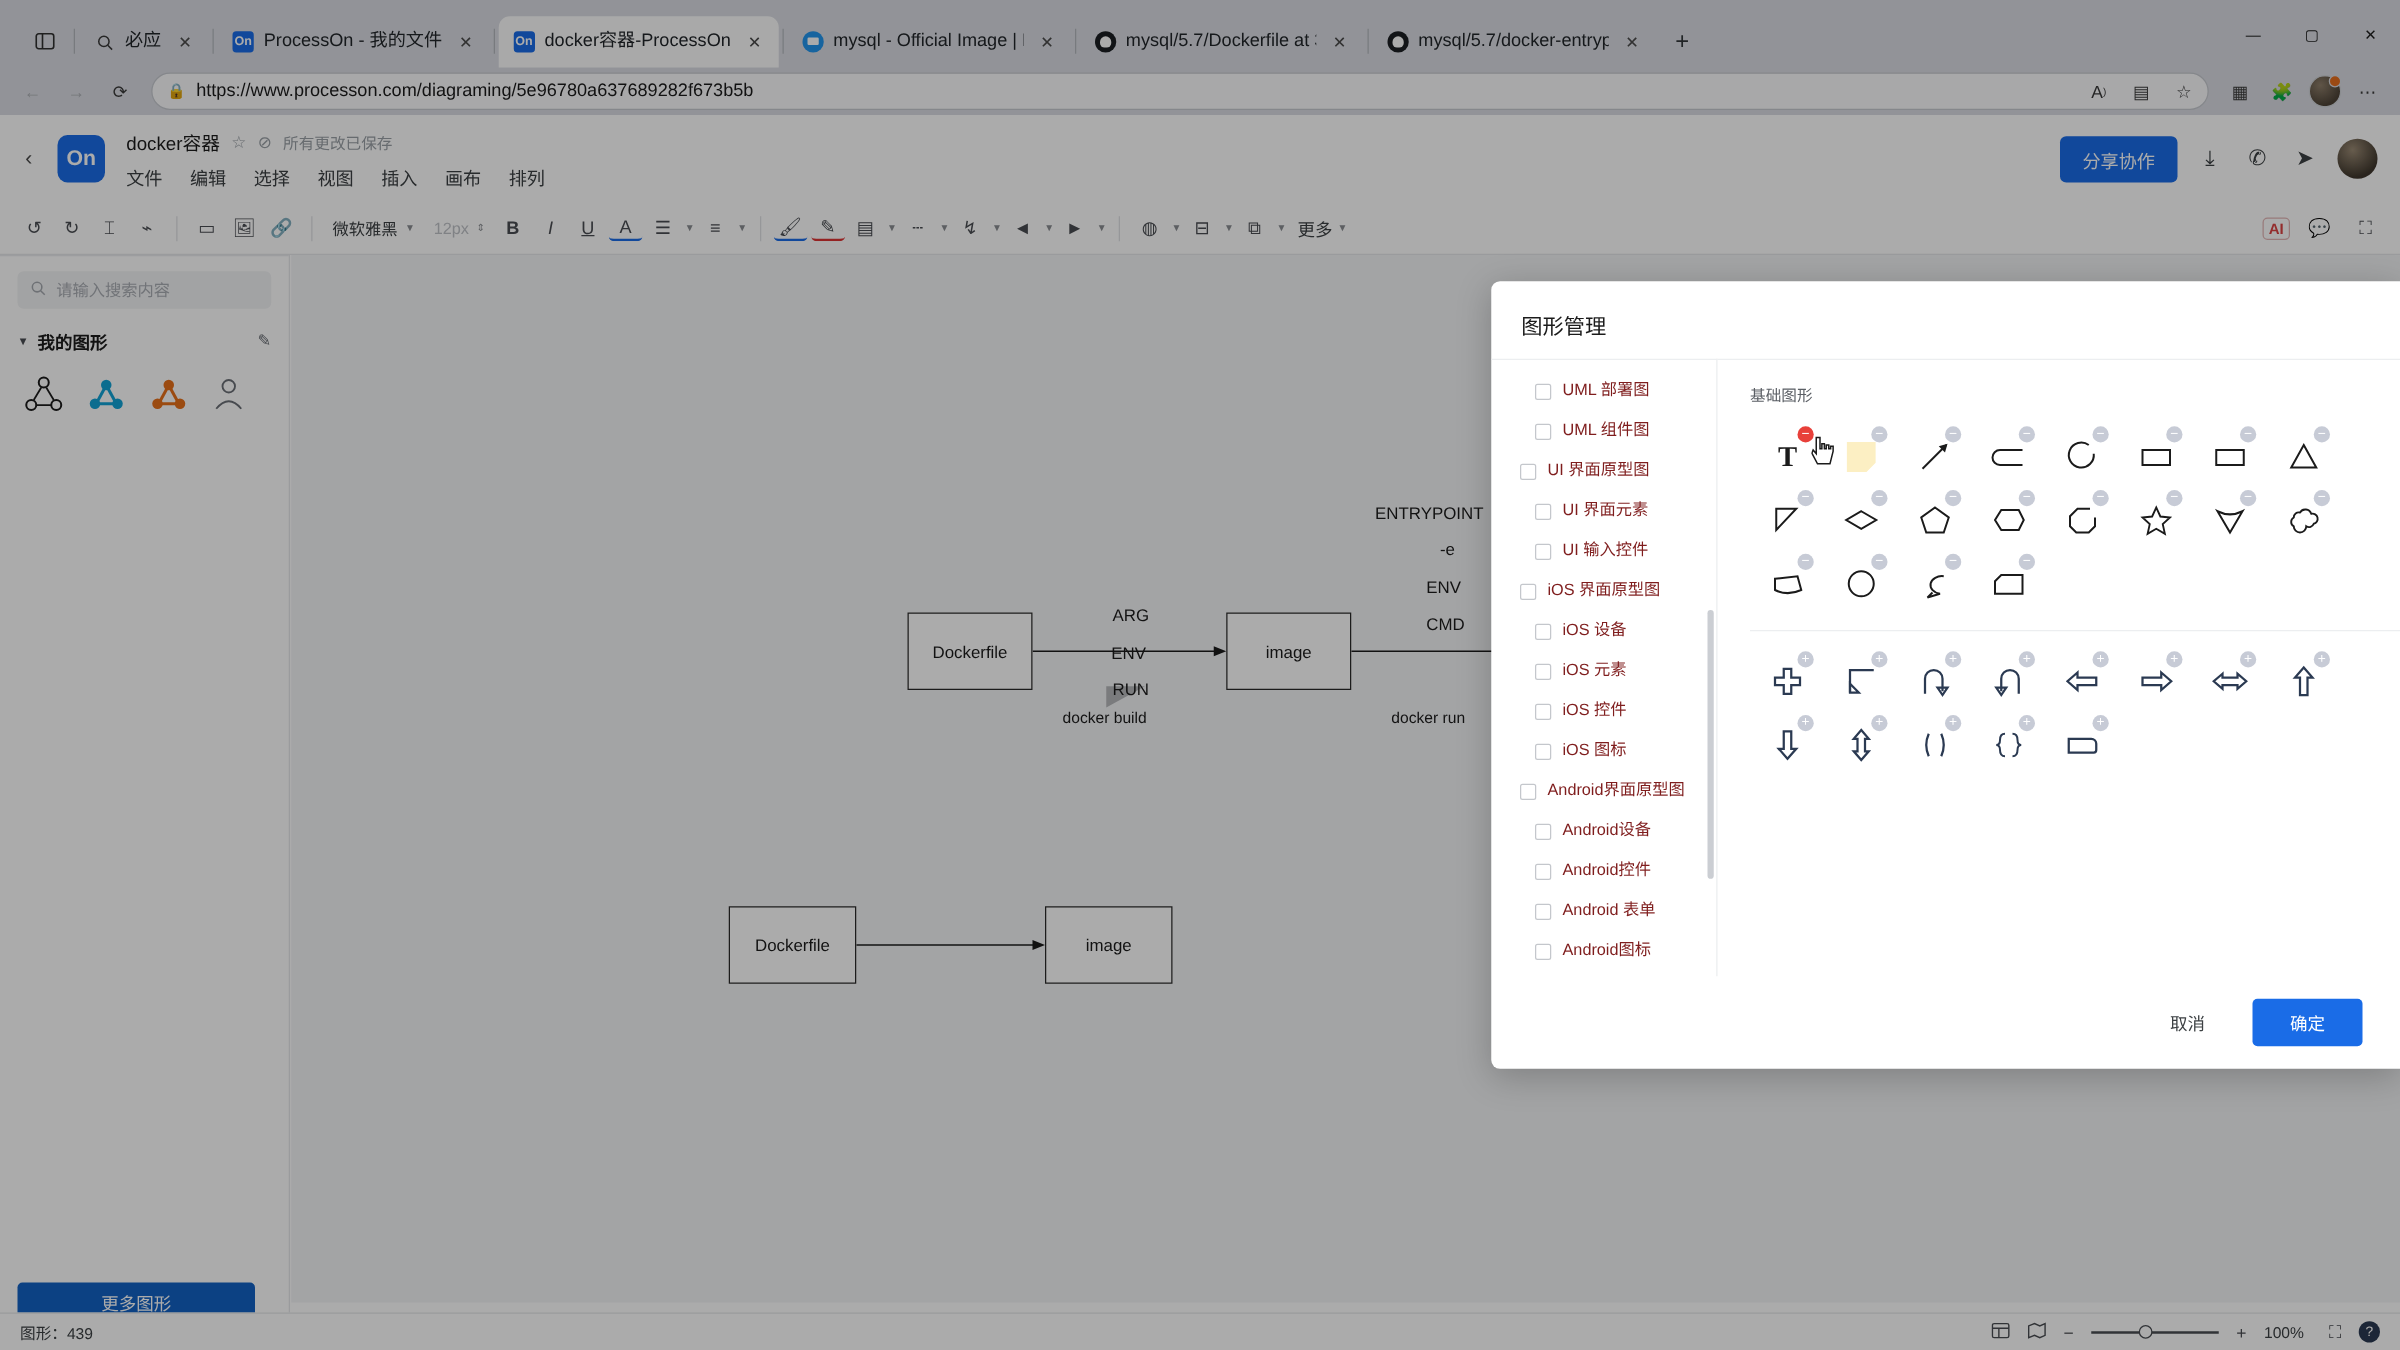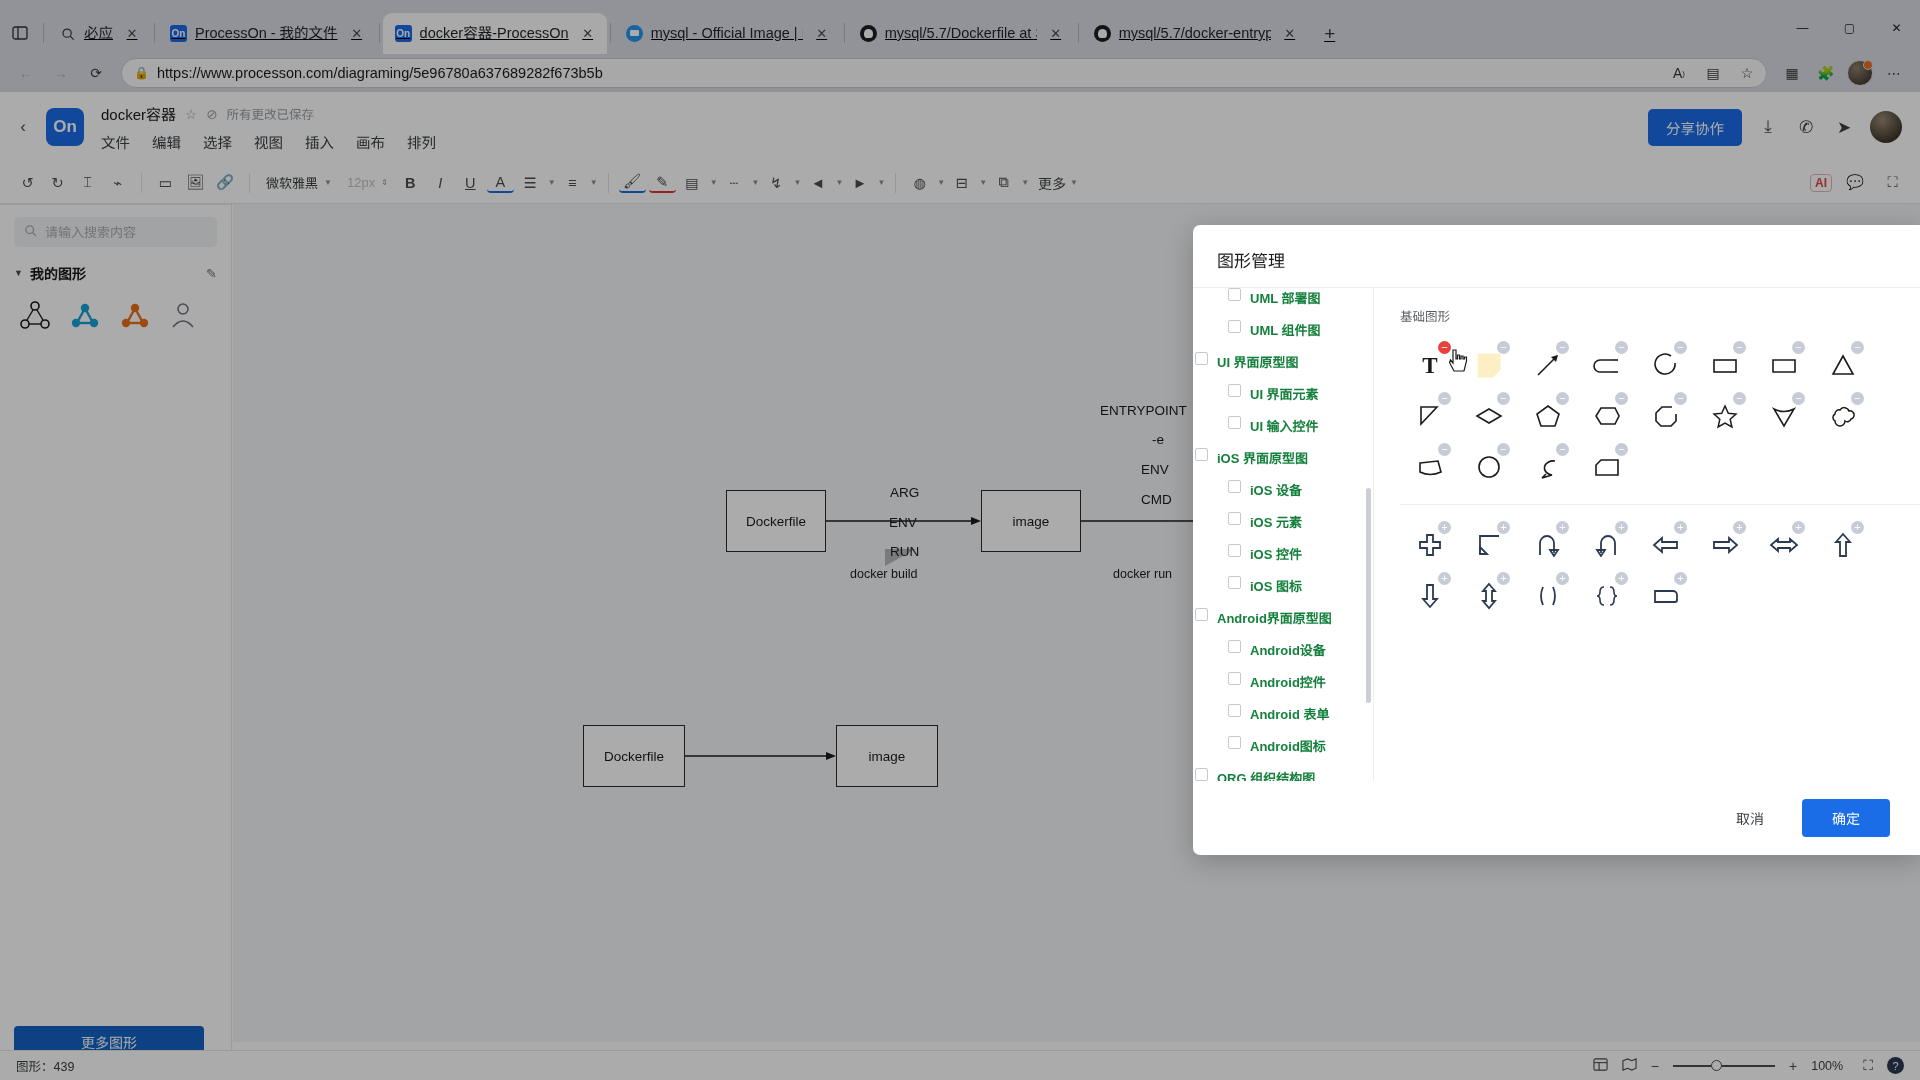--- a/index.html
+++ b/index.html
@@ -12,21 +12,21 @@
   }
   .screen { position: relative; width: 1920px; height: 1080px; background: #fff; }
 
   
   .browser-top {
     position: absolute; left: 0; top: 0; width: 1920px; height: 92px;
     background: #dadce3;
   }
   .tabstrip {
     position: absolute; left: 0; top: 10px; height: 44px; width: 1920px;
-    display: flex; align-items: flex-end; padding-left: 0; text-decoration: underline;
+    display: flex; align-items: flex-end; padding-left: 16px;
   }
   .tab-icon-btn {
     width: 40px; height: 36px; display: flex; align-items: center; justify-content: center;
     margin-bottom: 3px; border-radius: 5px; color:#303030;
   }
   .tab-divider { width: 1px; height: 20px; background: #b4b7bd; margin: 0 3px 11px 3px; }
   .tab {
     height: 41px; min-width: 60px; max-width: 232px;
     display: flex; align-items: center; gap: 8px;
     padding: 0 8px 0 12px; border-radius: 9px 9px 0 0;
@@ -230,22 +230,22 @@
     position: absolute; left: 1193px; top: 225px; width: 727px; height: 630px;
     background: #fff; border-radius: 7px 0 0 7px; box-shadow: 0 6px 28px rgba(0,0,0,0.22);
     overflow: hidden;
   }
   .modal-title { font-size: 17px; color: #1b1b1b; padding: 22px 24px 16px 24px; }
   .modal-body { position: absolute; left: 0; top: 62px; right: 0; bottom: 74px; display: flex; }
   .cat-list {
     width: 205px; border-right: 1px solid #eceef0; border-top: 1px solid #eceef0;
     overflow: hidden; position: relative; padding-top: 0;
   }
-  .cat-row { display: flex; align-items: flex-start; height: 32px; font-size: 13px; color: #15803d; font-weight: bold; }
-  .cat-row.lvl1 { padding-left: 2px; }
+  .cat-row { display: flex; align-items: flex-end; height: 32px; font-size: 13px; color: #7f1d1d; }
+  .cat-row.lvl1 { padding-left: 23px; }
   .cat-row.lvl2 { padding-left: 35px; }
   .cbox {
     width: 13px; height: 13px; border: 1px solid #c4c7cc; border-radius: 2px;
     margin-right: 9px; flex: none; background: #fff;
   }
   .cat-scroll {
     position: absolute; right: 2px; top: 200px; width: 5px; height: 215px;
     background: #cbced3; border-radius: 3px;
   }
   .shape-pane { flex: 1 1 auto; padding: 18px 0 0 26px; position: relative; border-top: 1px solid #eceef0;}

